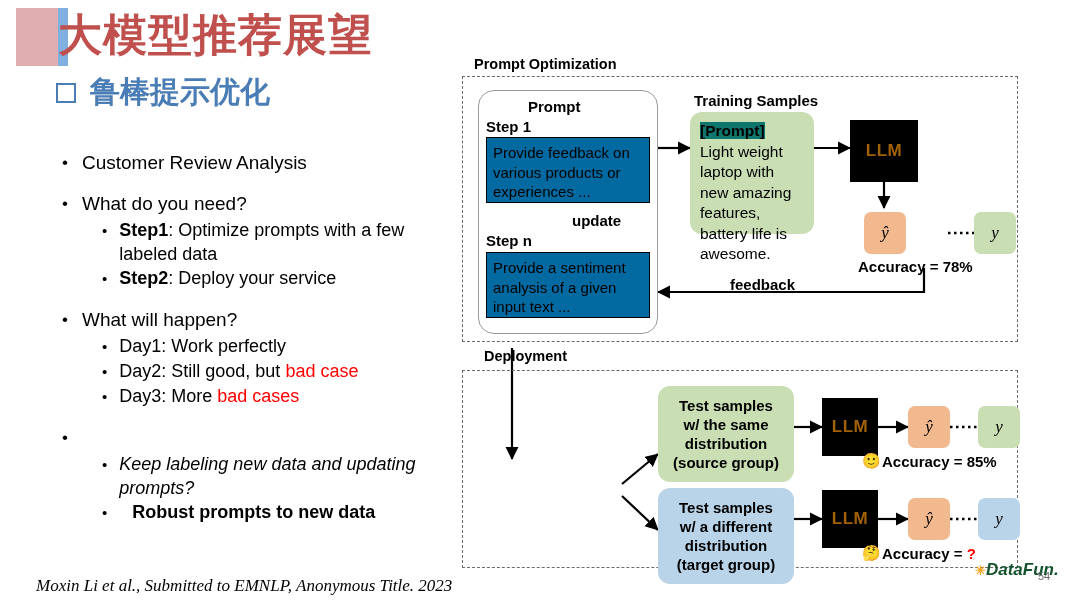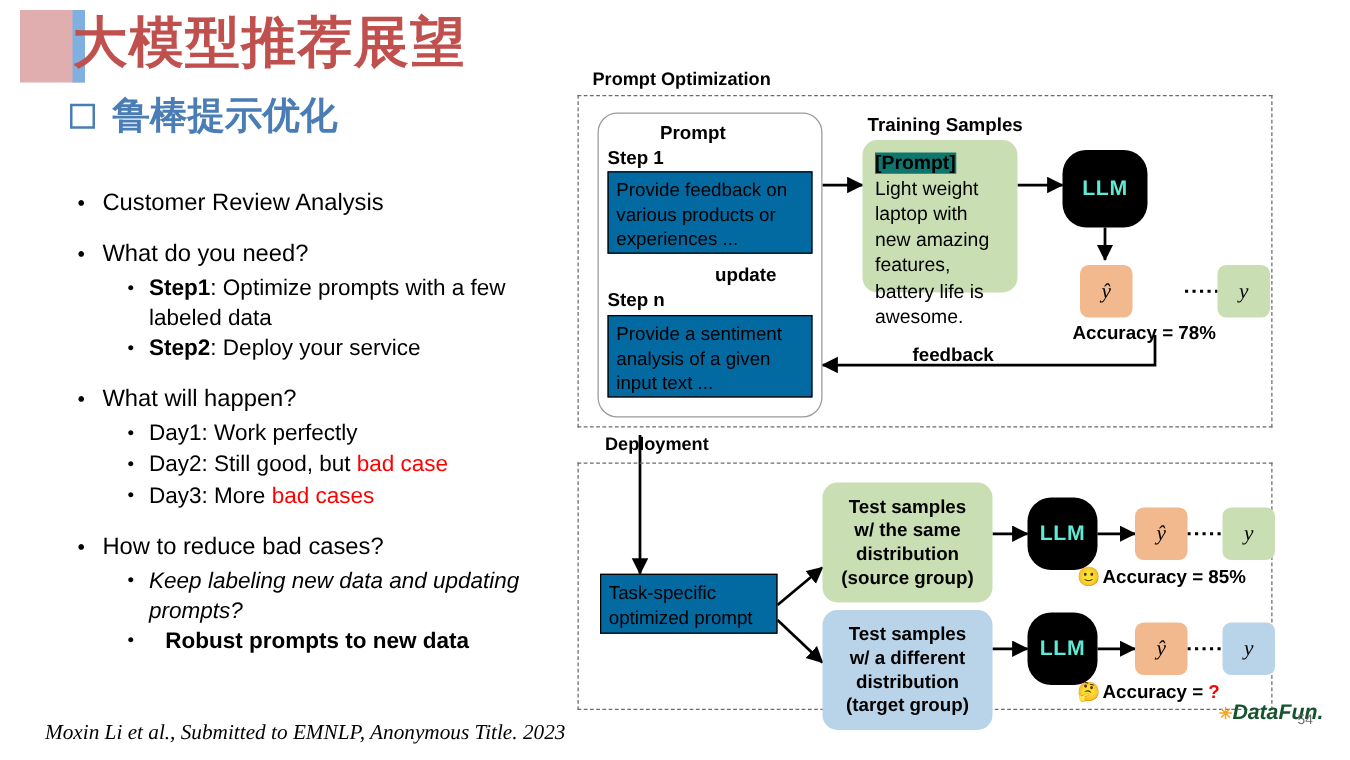--- a/index.html
+++ b/index.html
@@ -50,21 +50,21 @@
 
   .roundbox{position:absolute;border:1.8px solid #9a9a9a;border-radius:16px;box-sizing:border-box;background:#fff;}
   .plainbox{position:absolute;border:1.6px solid #000;box-sizing:border-box;background:#0369a1;
             font-size:15px;line-height:19.5px;padding:5px 6px;}
   .cap{position:absolute;font-size:15px;font-weight:bold;}
   .greenbox{position:absolute;background:#c9dfb3;border-radius:12px;box-sizing:border-box;
             font-size:15.5px;line-height:20.5px;padding:9px 10px;}
   .bluebox{position:absolute;background:#b9d4e9;border-radius:12px;box-sizing:border-box;}
   .grnbox2{position:absolute;background:#c9dfb3;border-radius:12px;box-sizing:border-box;}
   .hl{background:#0f766e;font-weight:bold;}
-  .llm{position:absolute;background:#000;color:#5eead4;border-radius:19px;
+  .llm{position:absolute;background:#000;color:#a16207;border-radius:0;
        display:flex;align-items:center;justify-content:center;
        font-size:17px;font-weight:bold;letter-spacing:.5px;}
   .ybox{position:absolute;border-radius:7px;display:flex;align-items:center;justify-content:center;
         font-family:"Liberation Serif",serif;font-style:italic;font-size:17px;}
   .orange{background:#f2b88e;}
   .grn{background:#c9dfb3;}
   .blu{background:#b9d4e9;}
   .acc{position:absolute;font-size:15px;font-weight:bold;white-space:nowrap;}
   .emo{position:absolute;font-size:15px;}
   .qmark{color:#ff0000;font-weight:bold;}
@@ -130,21 +130,20 @@
     </div>
     <div class="lvl2">
       <span class="dot">•</span>
       <span class="txt"><span>Day3: More </span><span class="red">bad cases</span></span>
     </div>
   </div>
 
   <div class="grp">
     <div class="lvl1">
       <span class="dot">•</span>
-      <span class="txt">How to reduce bad cases?</span>
     </div>
     <div class="lvl2">
       <span class="dot">•</span>
       <span class="txt"><i class="ital">Keep labeling new data and updating prompts?</i></span>
     </div>
     <div class="lvl2">
       <span class="dot">•</span>
       <span class="txt strongline">Robust prompts to new data</span>
     </div>
   </div>
@@ -214,21 +213,20 @@
   <div class="llm" style="left:388px;top:64px;width:68px;height:62px;">LLM</div>
 
   <div class="ybox orange" style="left:402px;top:156px;width:42px;height:42px;">ŷ</div>
   <div class="ybox grn" style="left:512px;top:156px;width:42px;height:42px;">y</div>
   <div class="acc" style="left:396px;top:202px;">Accuracy = 78%</div>
   <div class="cap" style="left:268px;top:220px;">feedback</div>
 
   <div class="sec-label" style="left:22px;top:292px;">Deployment</div>
   <div class="dashbox" style="left:0px;top:314px;width:556px;height:198px;"></div>
 
-  <div class="plainbox" style="left:18px;top:403px;width:142px;height:48px;">Task-specific optimized prompt</div>
 
   <div class="grnbox2" style="left:196px;top:330px;width:136px;height:96px;">
     <div class="testlbl">
       <span>Test samples</span>
       <span>w/ the same</span>
       <span>distribution</span>
       <span>(source group)</span>
     </div>
   </div>
 

